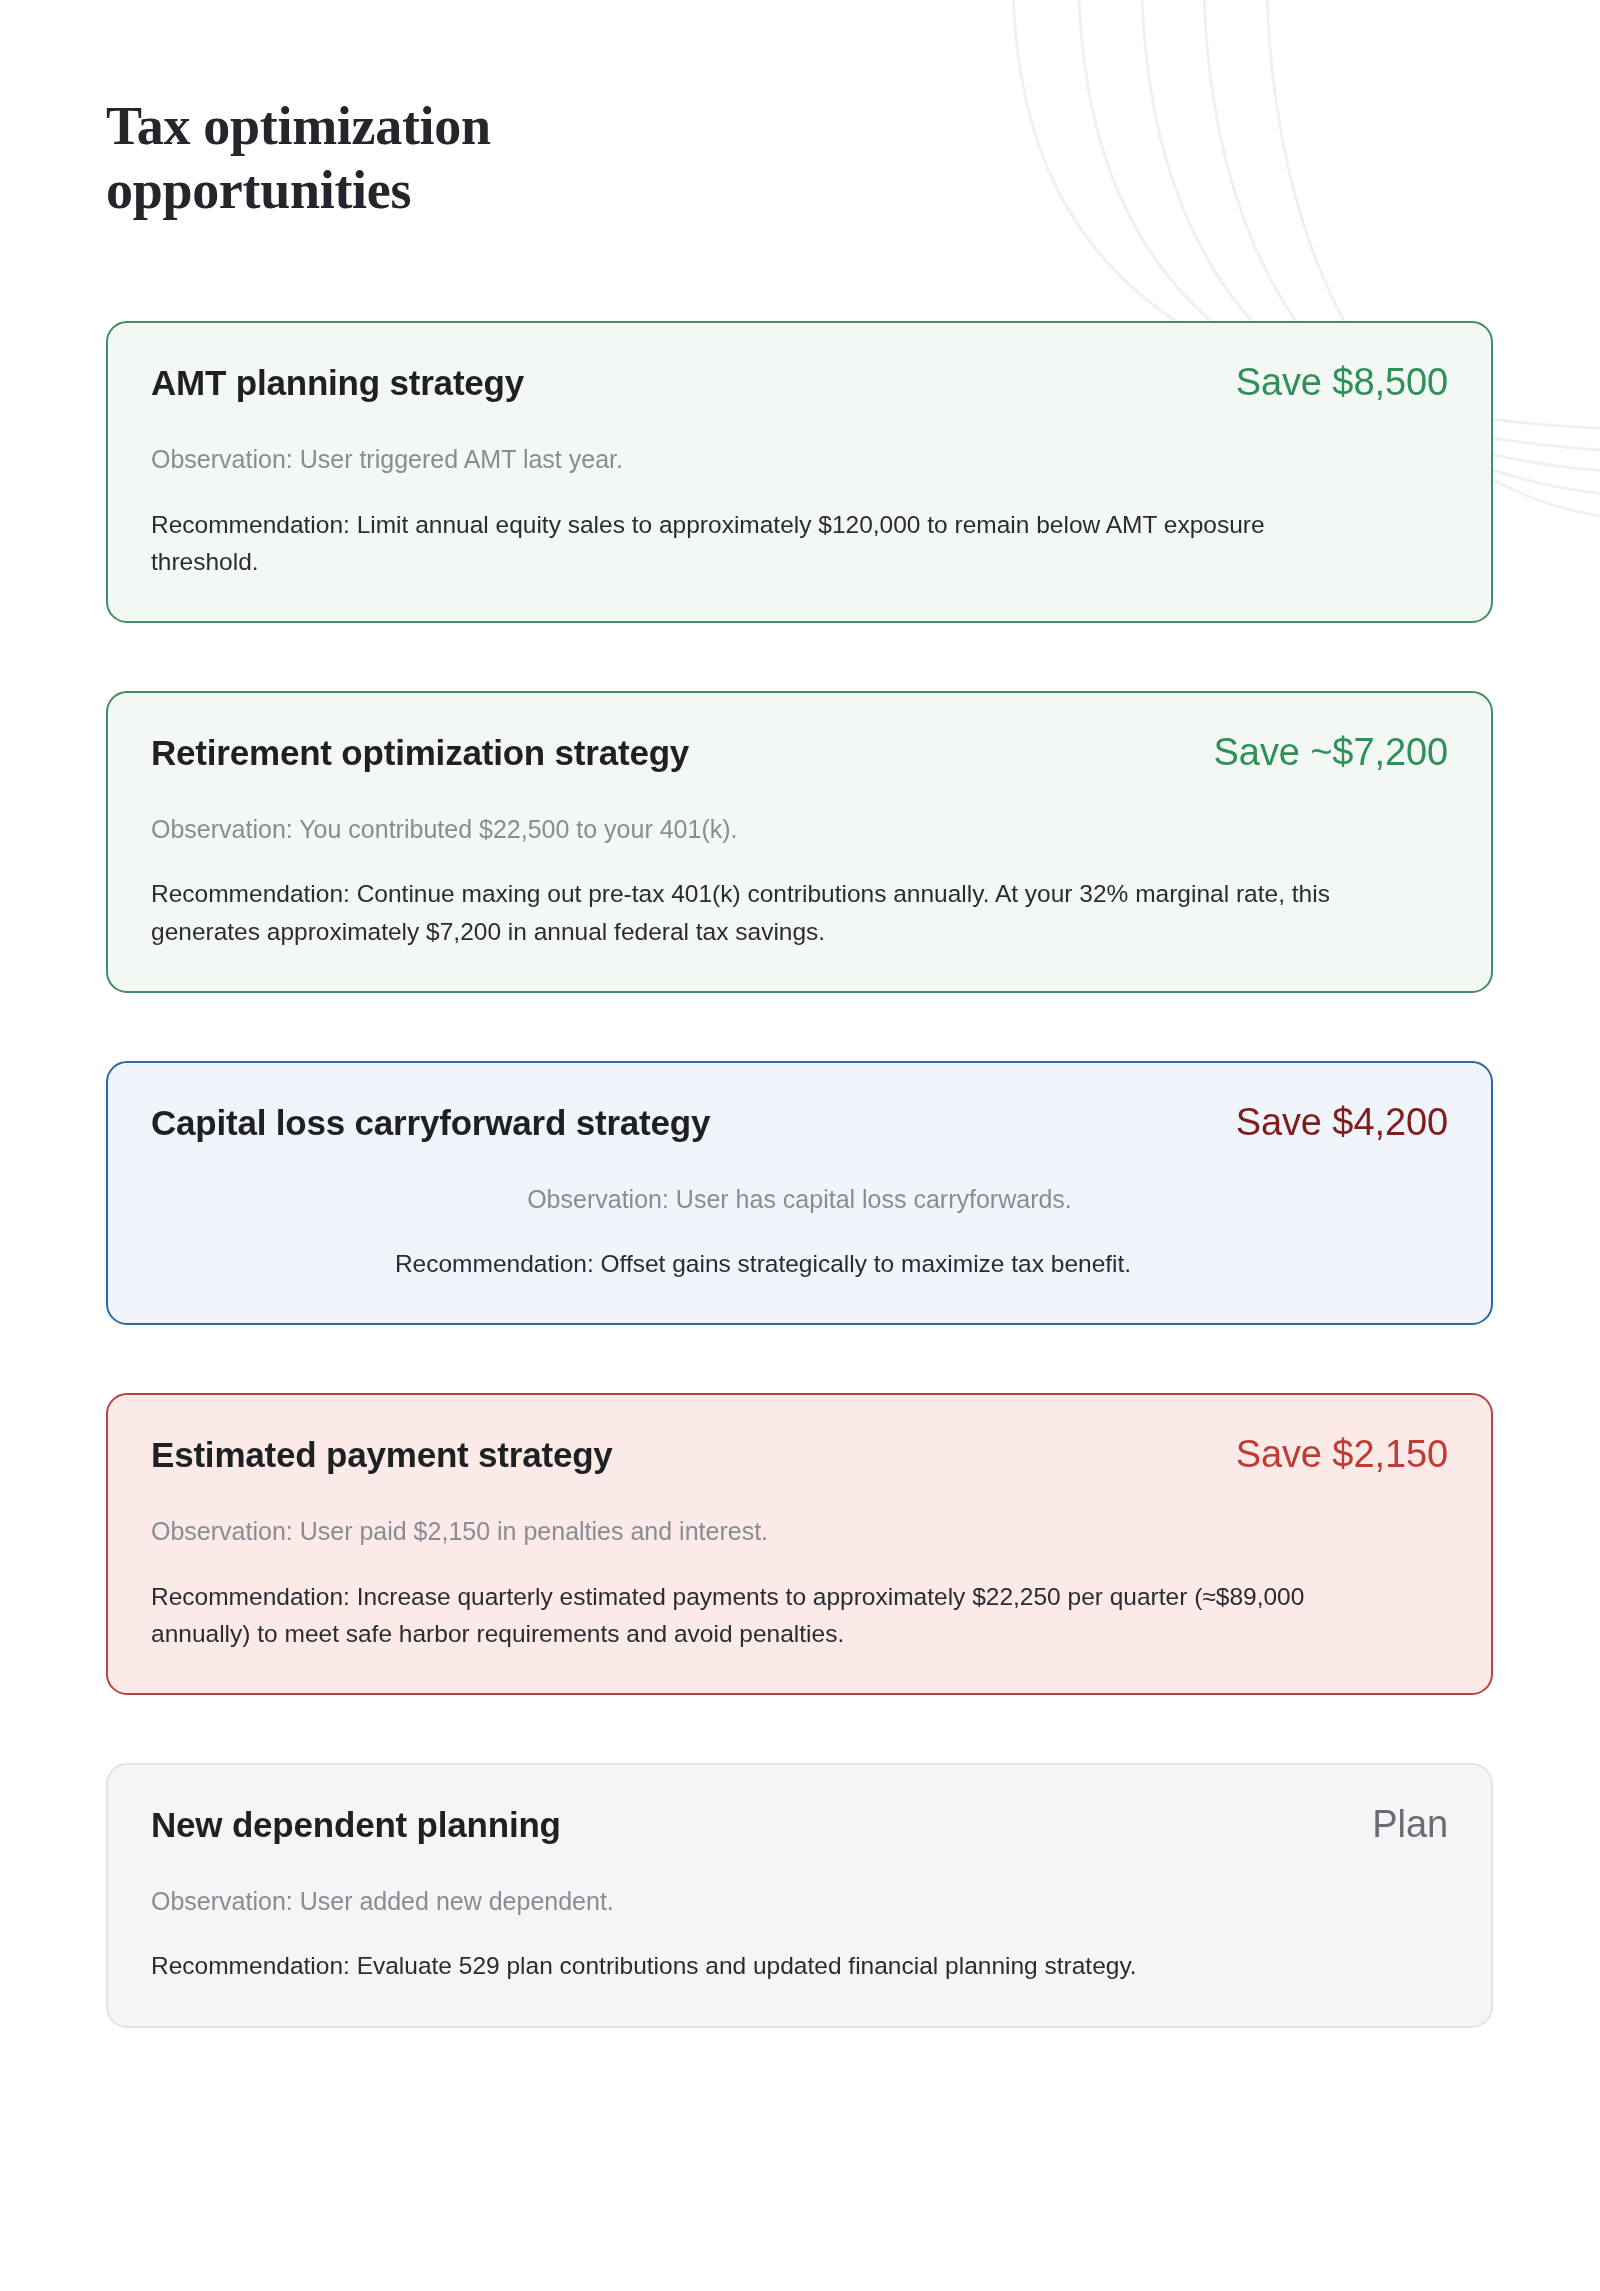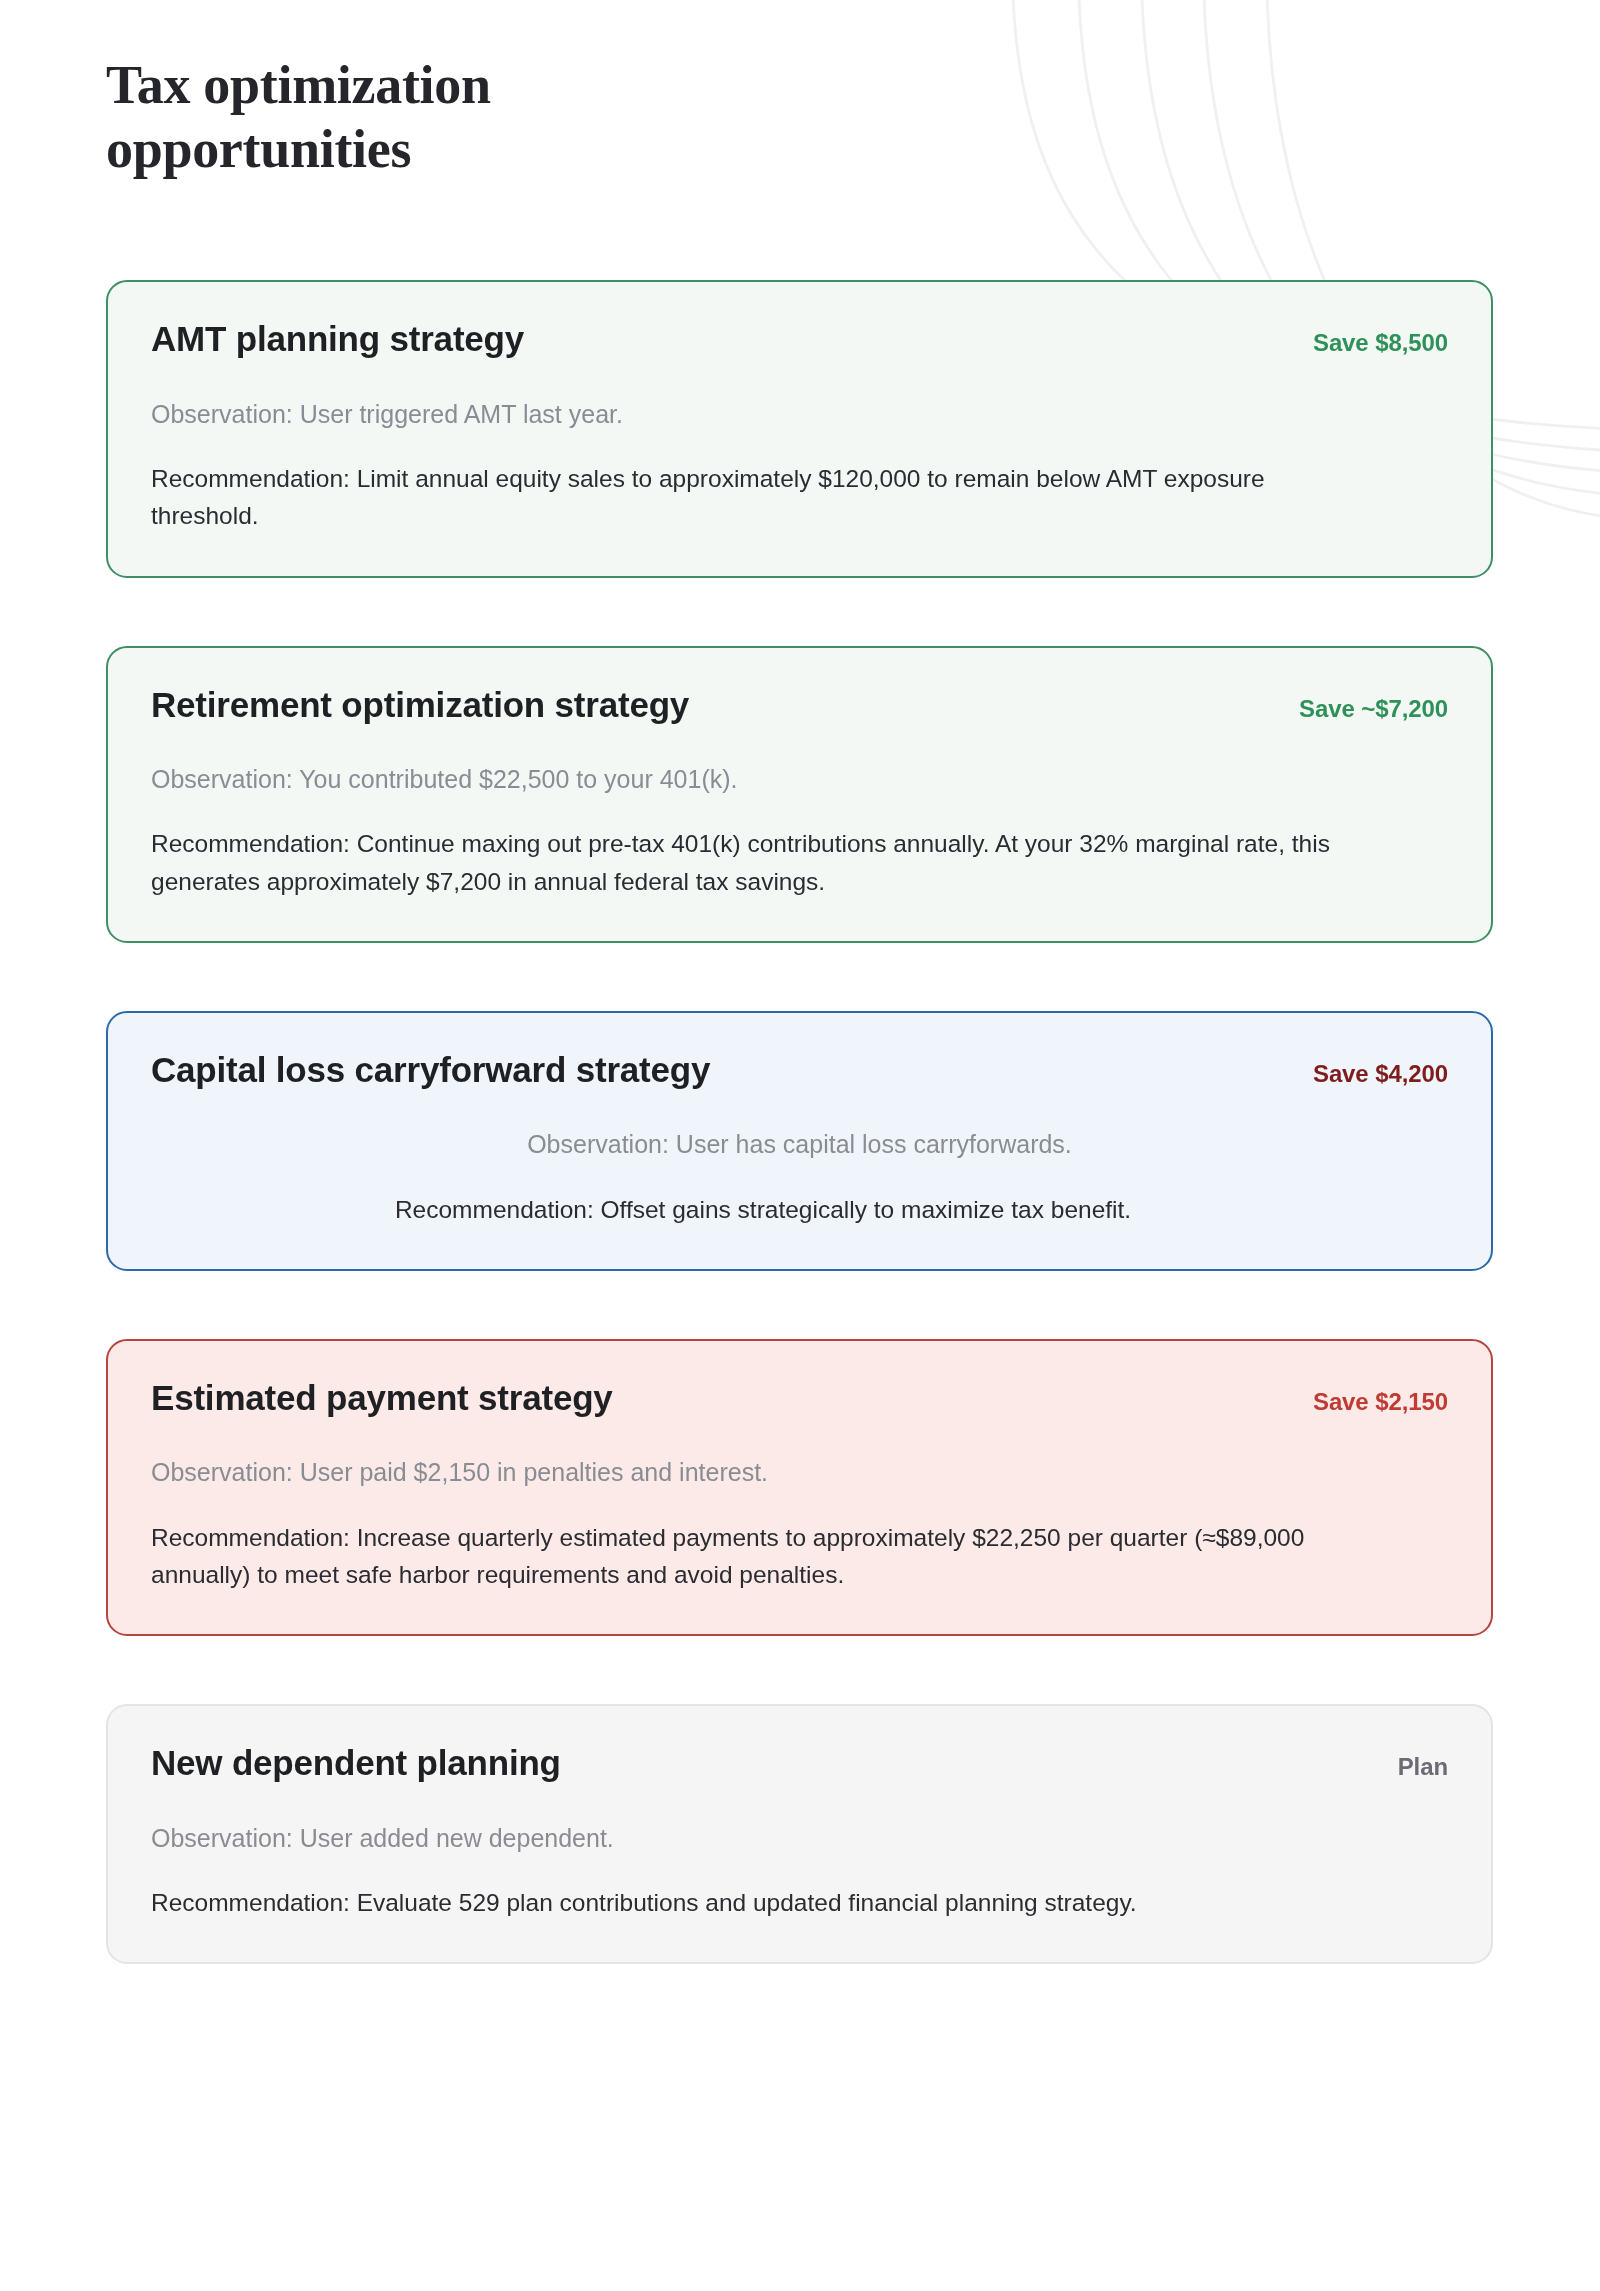--- a/index.html
+++ b/index.html
@@ -35,21 +35,21 @@
   }
 
   
   .page-title {
     font-family: "Liberation Serif", serif;
     font-weight: bold;
     font-size: 54px;
     line-height: 1.18;
     color: #25262b;
     letter-spacing: -0.3px;
-    padding-top: 54px;
+    padding-top: 95px;
     max-width: 584px;
   }
 
   
   .card-list {
     margin-top: 99px;
     display: flex;
     flex-direction: column;
     gap: 68px;
   }
@@ -74,22 +74,22 @@
 
   .card-title {
     font-size: 35px;
     font-weight: bold;
     color: #1f2023;
     letter-spacing: -0.2px;
     line-height: 1.1;
   }
 
   .card-badge {
-    font-size: 24px;
-    font-weight: bold;
+    font-size: 38px;
+    font-weight: normal;
     white-space: nowrap;
     letter-spacing: -0.1px;
     flex: none;
   }
   .accent-green .card-badge { color: #2f9159; }
   .accent-blue  .card-badge { color: #7f1d1d; }
   .accent-red   .card-badge { color: #bf3b33; text-align: right; }
   .accent-gray  .card-badge { color: #6b6b75; }
 
   .card-observation {

